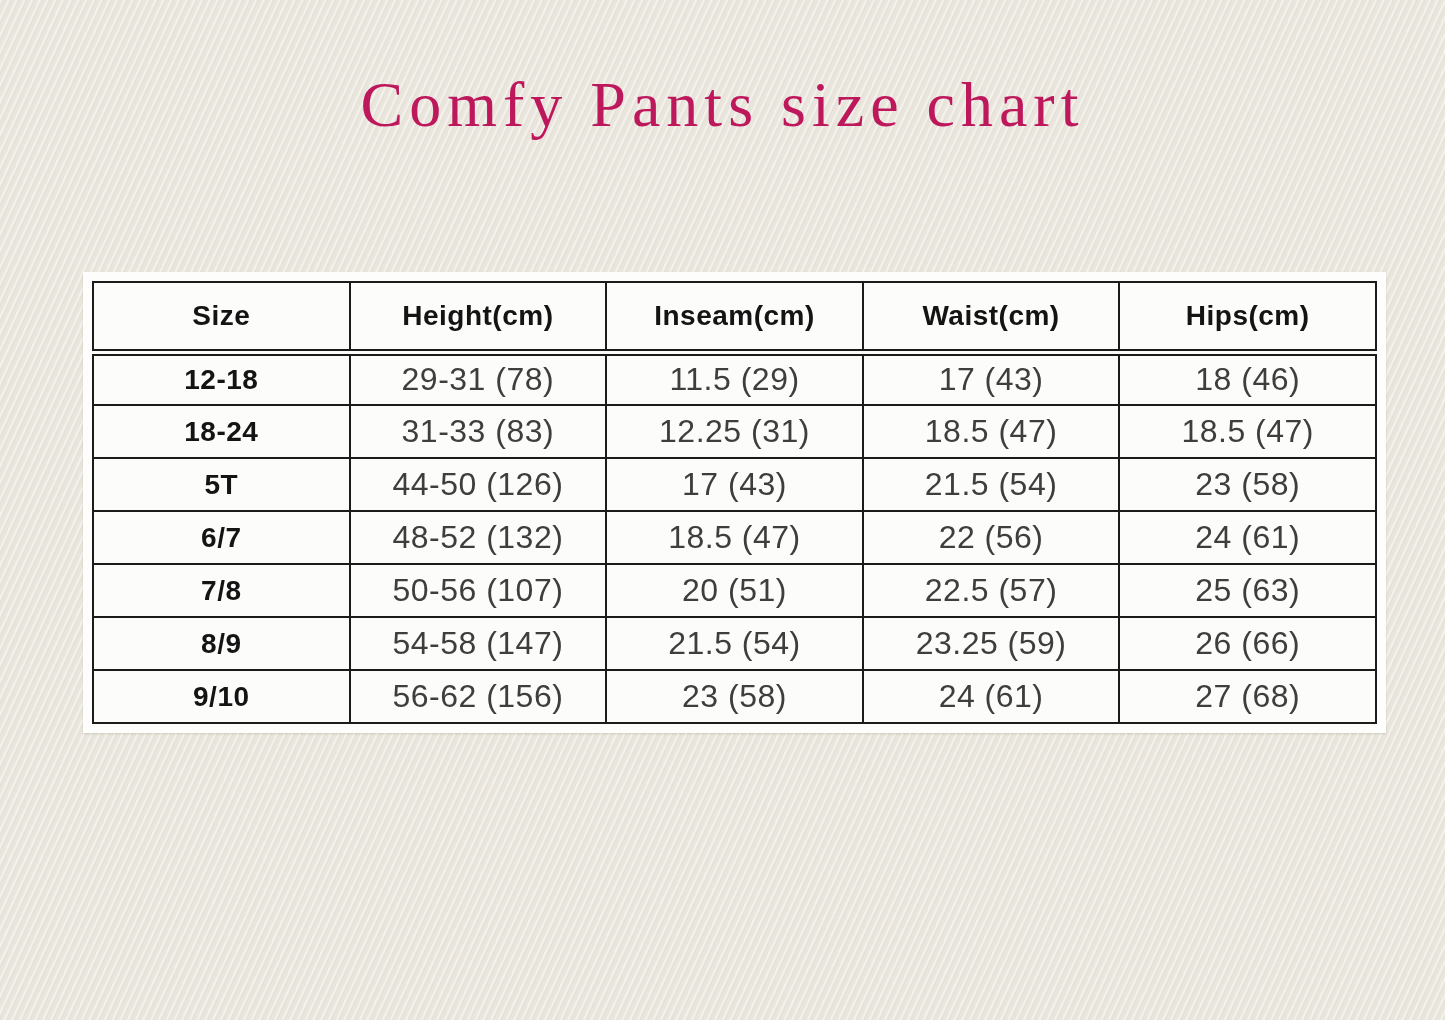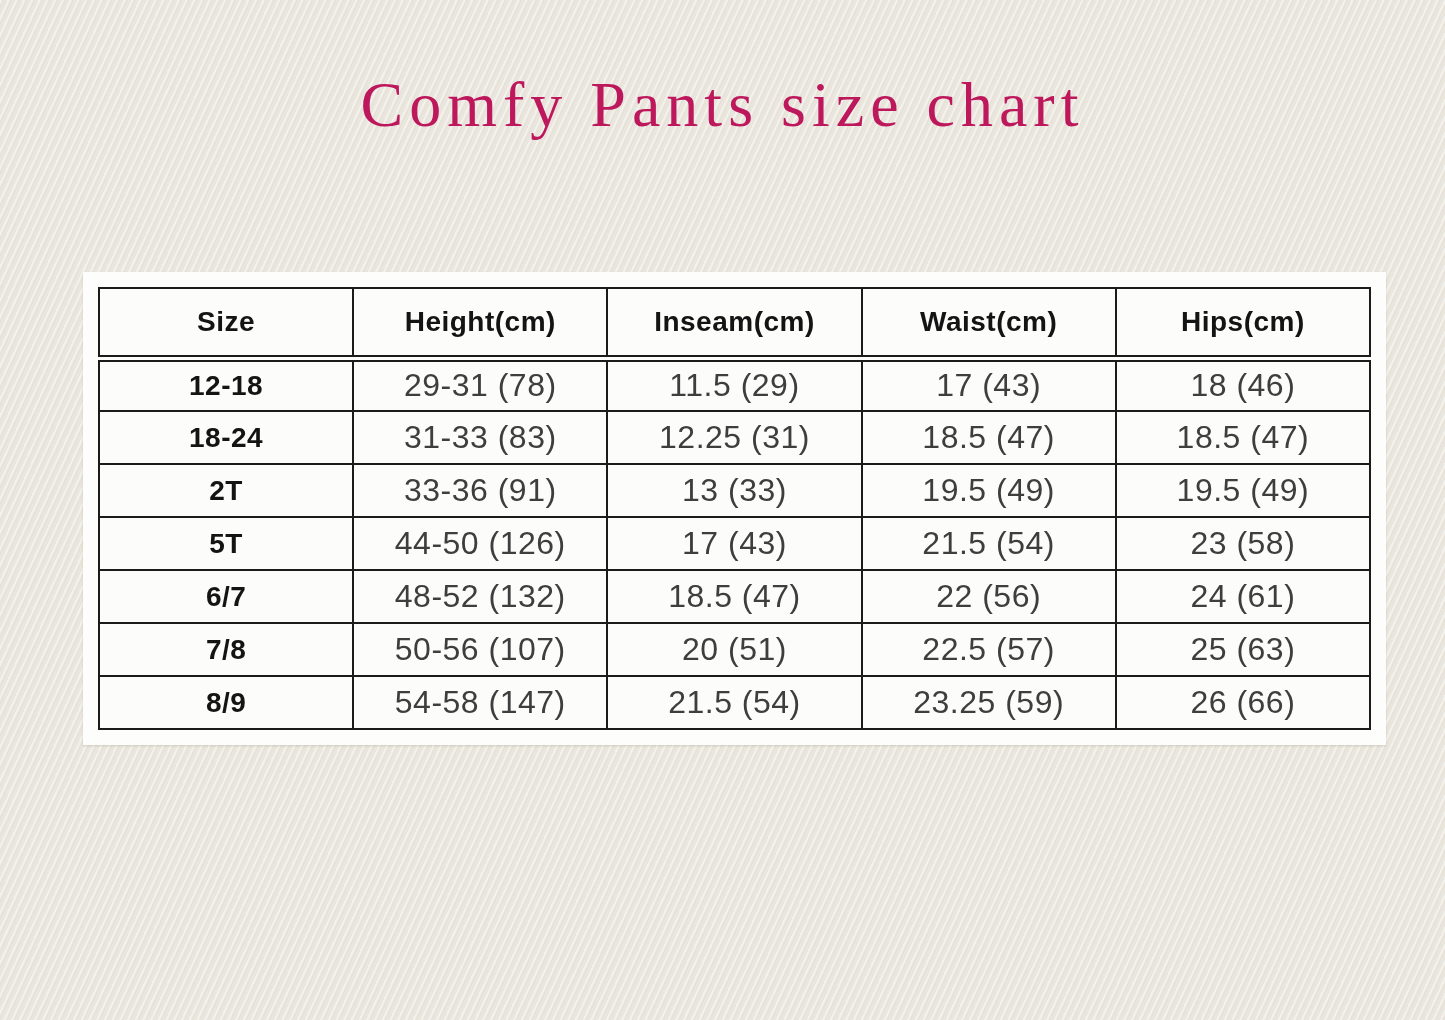--- a/index.html
+++ b/index.html
@@ -37,21 +37,21 @@
     color: #be185d;
     white-space: nowrap;
   }
 
   .card {
     position: absolute;
     left: 83px;
     top: 272px;
     width: 1303px;
     background: #fdfdfc;
-    padding: 15px;
+    padding: 9px;
     box-shadow: 0 1px 2px rgba(120,110,95,0.25);
   }
 
   table.size-table {
     width: 100%;
     border-collapse: collapse;
     background: #fcfcfb;
     table-layout: fixed;
   }
 
@@ -111,27 +111,20 @@
         <td>18 (46)</td>
       </tr>
       <tr>
         <td class="size-cell">18-24</td>
         <td>31-33 (83)</td>
         <td>12.25 (31)</td>
         <td>18.5 (47)</td>
         <td>18.5 (47)</td>
       </tr>
       <tr>
-        <td class="size-cell">2T</td>
-        <td>33-36 (91)</td>
-        <td>13 (33)</td>
-        <td>19.5 (49)</td>
-        <td>19.5 (49)</td>
-      </tr>
-      <tr>
         <td class="size-cell">5T</td>
         <td>44-50 (126)</td>
         <td>17 (43)</td>
         <td>21.5 (54)</td>
         <td>23 (58)</td>
       </tr>
       <tr>
         <td class="size-cell">6/7</td>
         <td>48-52 (132)</td>
         <td>18.5 (47)</td>
@@ -145,15 +138,22 @@
         <td>22.5 (57)</td>
         <td>25 (63)</td>
       </tr>
       <tr>
         <td class="size-cell">8/9</td>
         <td>54-58 (147)</td>
         <td>21.5 (54)</td>
         <td>23.25 (59)</td>
         <td>26 (66)</td>
       </tr>
+      <tr>
+        <td class="size-cell">9/10</td>
+        <td>56-62 (156)</td>
+        <td>23 (58)</td>
+        <td>24 (61)</td>
+        <td>27 (68)</td>
+      </tr>
     </tbody>
   </table>
 </div>
 
 </body></html>

